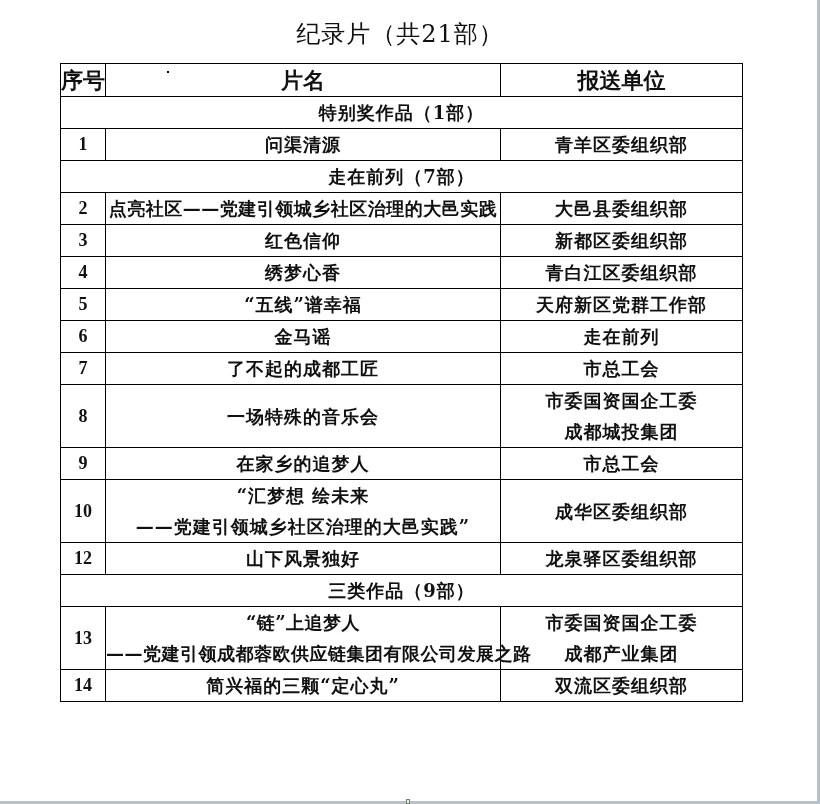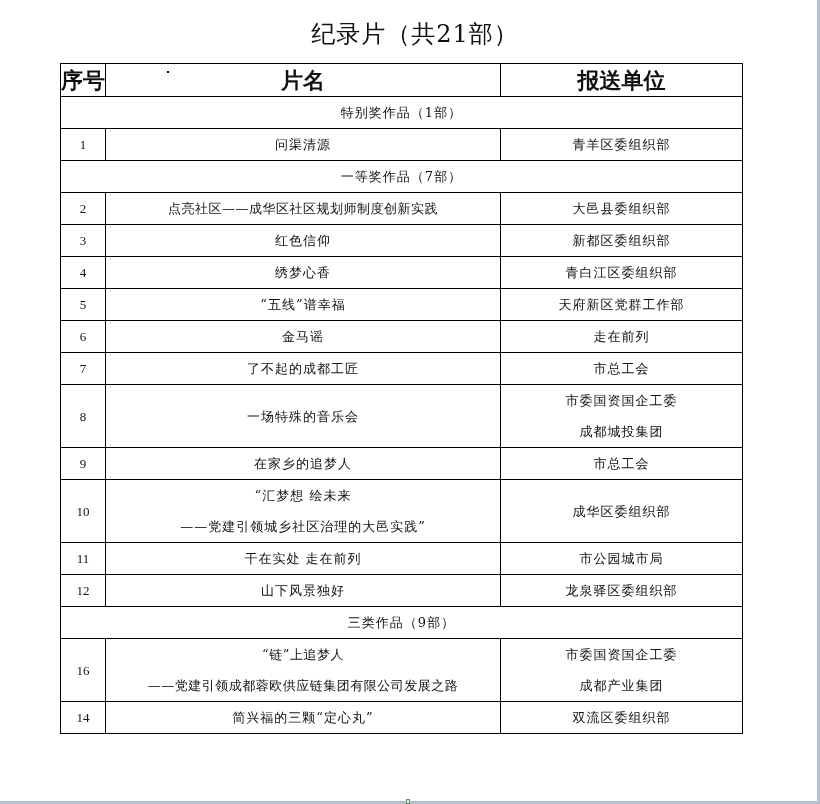--- a/index.html
+++ b/index.html
@@ -1,24 +1,24 @@
 <!DOCTYPE html>
 <html><head>
 <meta charset="utf-8">
 <style>
   html, body { margin:0; padding:0; }
   body { width:820px; height:804px; background:#ffffff; position:relative; overflow:hidden;
          font-family:"DejaVu Serif","Liberation Serif",serif; color:#111; }
-  .page-title { position:absolute; top:18px; left:15px; width:800px; text-align:center;
+  .page-title { position:absolute; top:18px; left:0; width:800px; text-align:center;
                 font-size:24px; letter-spacing:1px; }
   .stray-dot { position:absolute; left:167px; top:71px; width:2px; height:2px; background:#000; }
   table.list { position:absolute; left:60px; top:63px; border-collapse:collapse;
                width:682px; table-layout:fixed; }
   table.list td, table.list th { border:1.5px solid #000; text-align:center; vertical-align:middle;
-               padding:0; font-size:13px; font-weight:normal; line-height:31px; }
+               padding:0; font-size:18px; font-weight:bold; line-height:31px; }
   table.list th { font-size:22px; font-weight:bold; height:32px; }
   col.c-no { width:45px; } col.c-name { width:395px; } col.c-unit { width:242px; }
   tr.row td { height:31px; }
   tr.row.tall td { height:62px; }
   tr.section td { height:31px; letter-spacing:1px; }
   td.num { font-family:"Liberation Serif","DejaVu Serif",serif; font-size:16px; }
   td .line { display:block; line-height:31px; white-space:nowrap; }
   td.name { letter-spacing:1px;margin-top:18px; }
   td.name.fit { letter-spacing:0.5px; }
   td.unit { letter-spacing:1px; }
@@ -53,26 +53,26 @@
       <tr class="row">
         <td class="num">1</td>
         <td class="name">
           <span class="line">问渠清源</span>
         </td>
         <td class="unit">
           <span class="line">青羊区委组织部</span>
         </td>
       </tr>
       <tr class="section">
-        <td colspan="3">一等奖作品（7部）</td>
+        <td colspan="3">走在前列（7部）</td>
       </tr>
       <tr class="row">
         <td class="num">2</td>
         <td class="name fit">
-          <span class="line">点亮社区——成华区社区规划师制度创新实践</span>
+          <span class="line">点亮社区——党建引领城乡社区治理的大邑实践</span>
         </td>
         <td class="unit">
           <span class="line">大邑县委组织部</span>
         </td>
       </tr>
       <tr class="row">
         <td class="num">3</td>
         <td class="name">
           <span class="line">红色信仰</span>
         </td>
@@ -139,42 +139,33 @@
         <td class="num">10</td>
         <td class="name">
           <span class="line">“汇梦想 绘未来</span>
           <span class="line">——党建引领城乡社区治理的大邑实践”</span>
         </td>
         <td class="unit">
           <span class="line">成华区委组织部</span>
         </td>
       </tr>
       <tr class="row">
-        <td class="num">11</td>
-        <td class="name">
-          <span class="line">干在实处 走在前列</span>
-        </td>
-        <td class="unit">
-          <span class="line">市公园城市局</span>
-        </td>
-      </tr>
-      <tr class="row">
         <td class="num">12</td>
         <td class="name">
           <span class="line">山下风景独好</span>
         </td>
         <td class="unit">
           <span class="line">龙泉驿区委组织部</span>
         </td>
       </tr>
       <tr class="section">
         <td colspan="3">三类作品（9部）</td>
       </tr>
       <tr class="row tall">
-        <td class="num">16</td>
+        <td class="num">13</td>
         <td class="name fit">
           <span class="line">“链”上追梦人</span>
           <span class="line">——党建引领成都蓉欧供应链集团有限公司发展之路</span>
         </td>
         <td class="unit">
           <span class="line">市委国资国企工委</span>
           <span class="line">成都产业集团</span>
         </td>
       </tr>
       <tr class="row">

